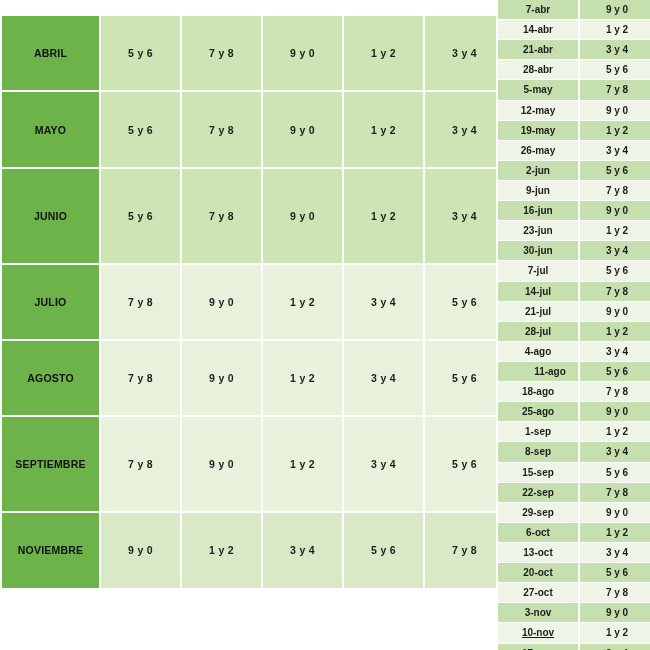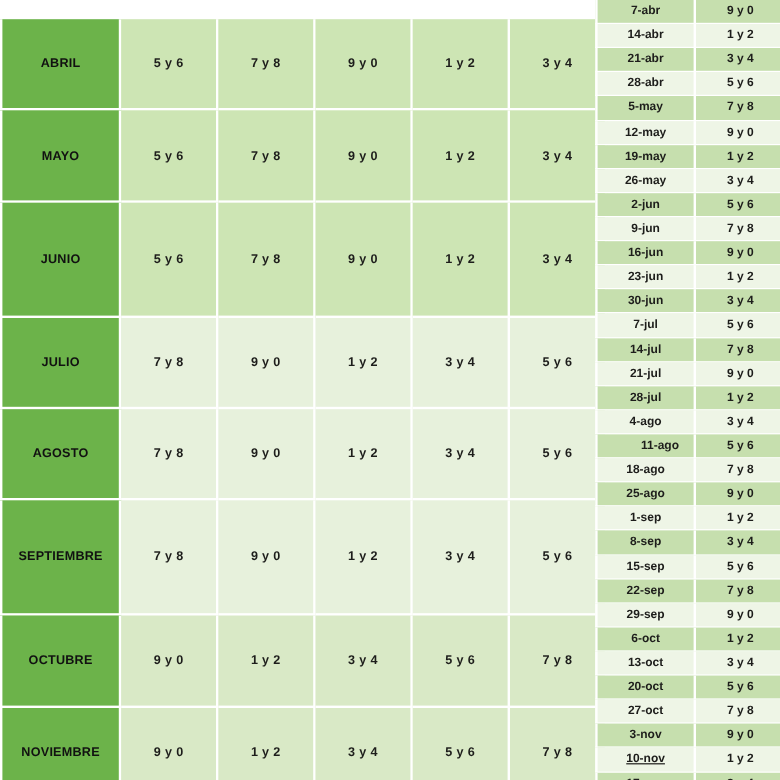--- a/index.html
+++ b/index.html
@@ -132,28 +132,20 @@
         </tr>
         <tr class="tone-b" style="height: 95.5882px;">
           <td class="month-cell" style="width: 97px;">SEPTIEMBRE</td>
           <td class="pair-cell" style="width: 79px;">7 y 8</td>
           <td class="pair-cell" style="width: 79px;">9 y 0</td>
           <td class="pair-cell" style="width: 79px;">1 y 2</td>
           <td class="pair-cell" style="width: 79px;">3 y 4</td>
           <td class="pair-cell" style="width: 79px;">5 y 6</td>
         </tr>
         <tr class="tone-c" style="height: 76.4706px;">
-          <td class="month-cell" style="width: 97px;">OCTUBRE</td>
-          <td class="pair-cell" style="width: 79px;">9 y 0</td>
-          <td class="pair-cell" style="width: 79px;">1 y 2</td>
-          <td class="pair-cell" style="width: 79px;">3 y 4</td>
-          <td class="pair-cell" style="width: 79px;">5 y 6</td>
-          <td class="pair-cell" style="width: 79px;">7 y 8</td>
-        </tr>
-        <tr class="tone-c" style="height: 76.4706px;">
           <td class="month-cell" style="width: 97px;">NOVIEMBRE</td>
           <td class="pair-cell" style="width: 79px;">9 y 0</td>
           <td class="pair-cell" style="width: 79px;">1 y 2</td>
           <td class="pair-cell" style="width: 79px;">3 y 4</td>
           <td class="pair-cell" style="width: 79px;">5 y 6</td>
           <td class="pair-cell" style="width: 79px;">7 y 8</td>
         </tr>
       </tbody>
   </table>
 

